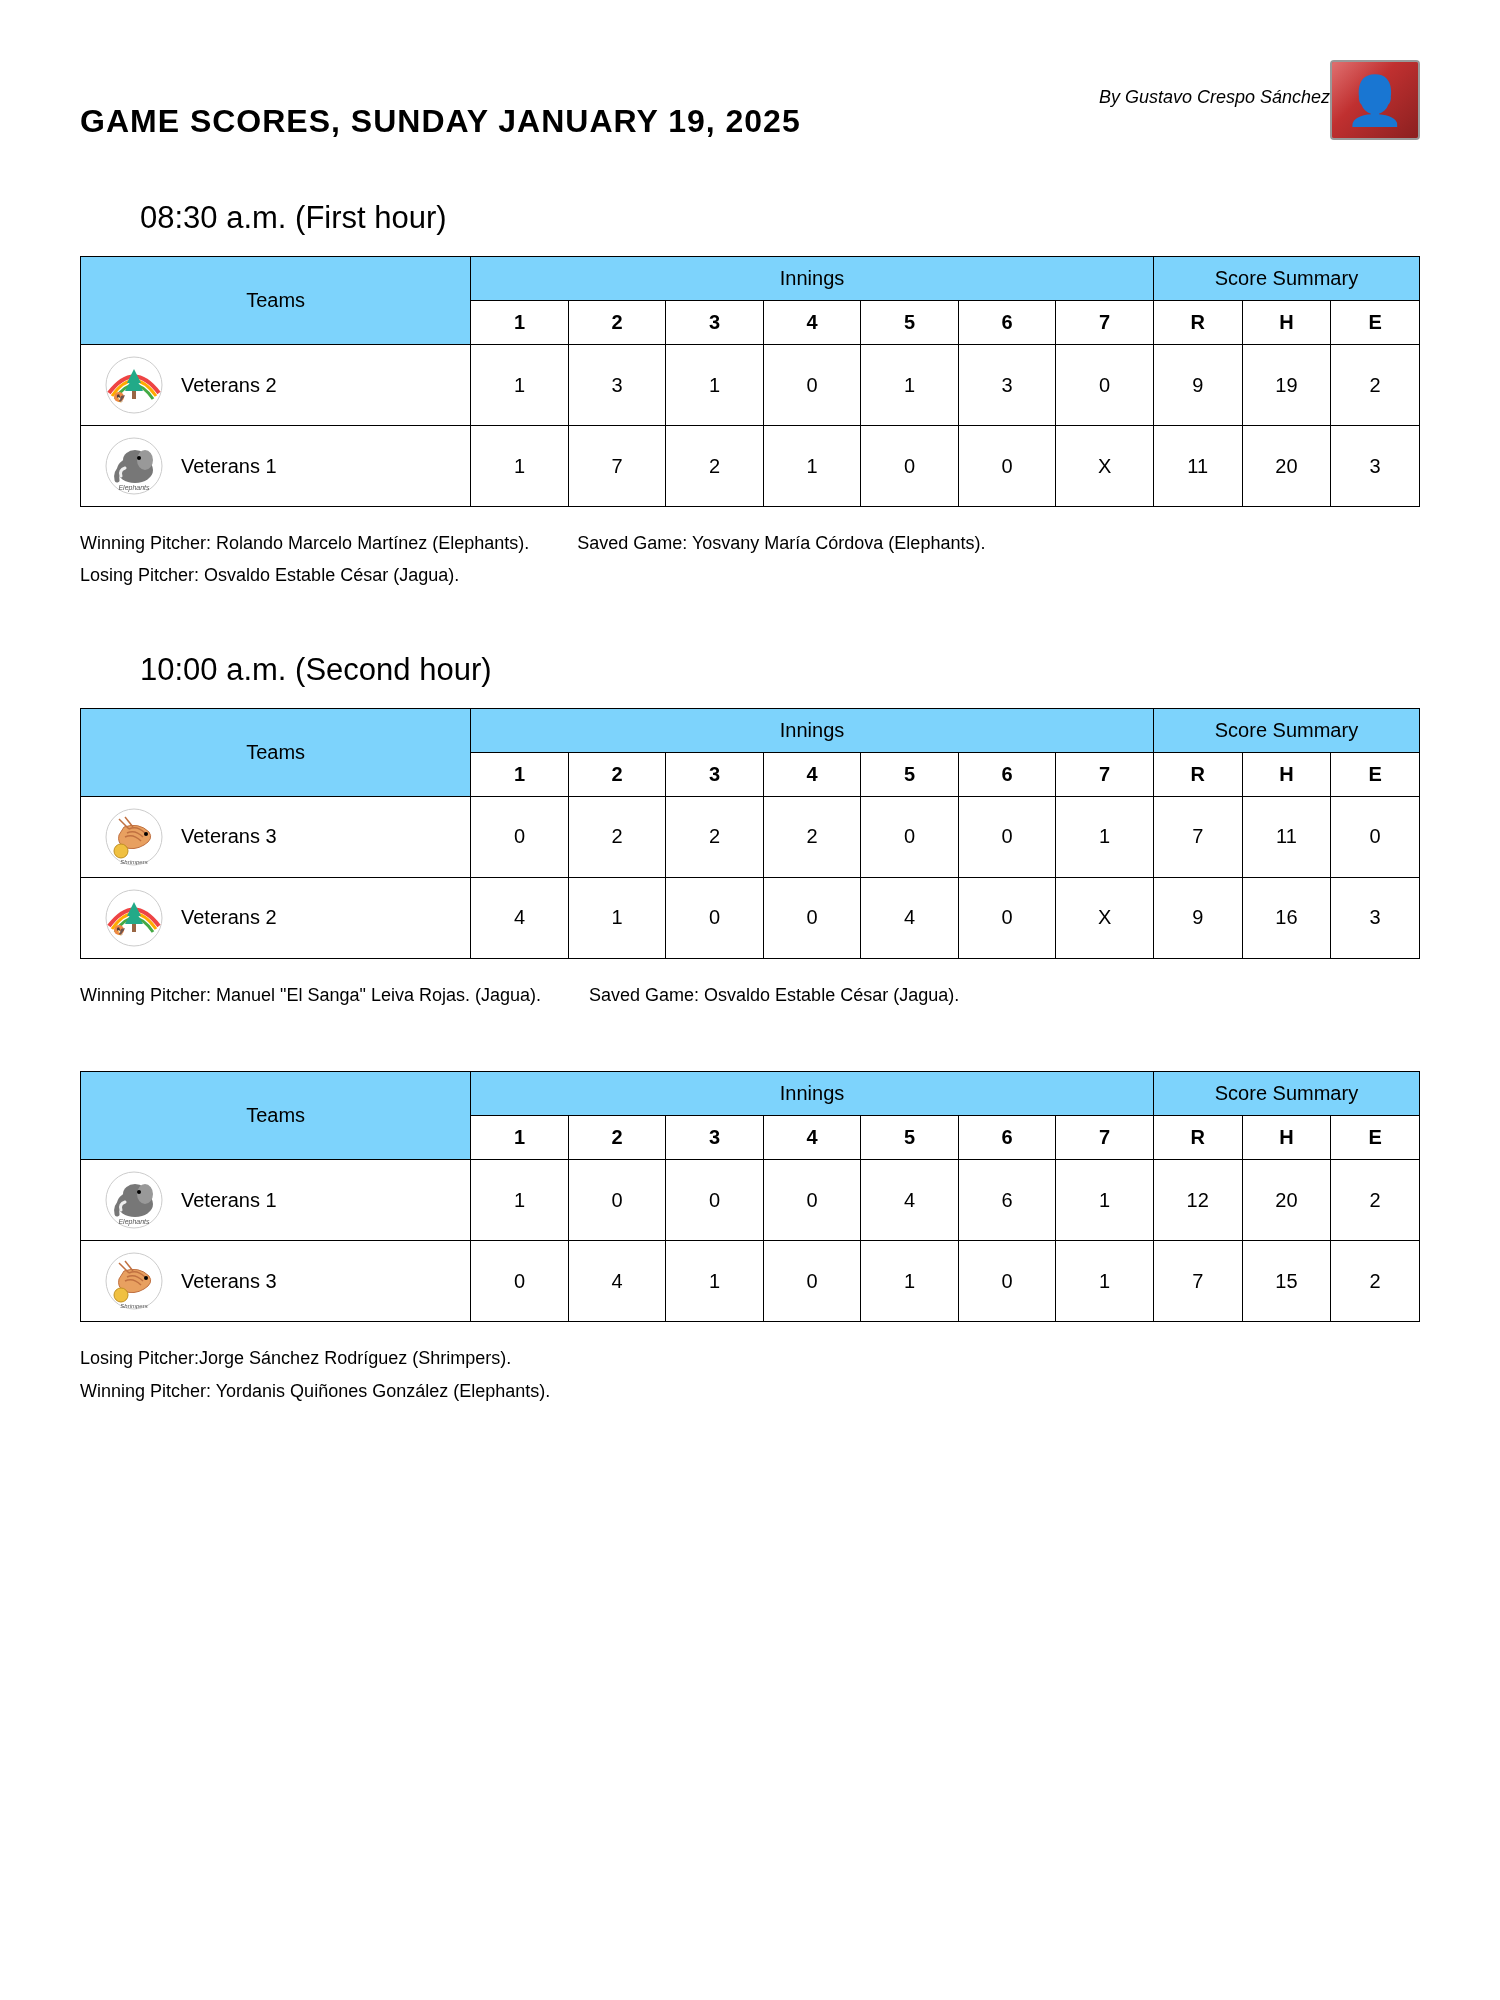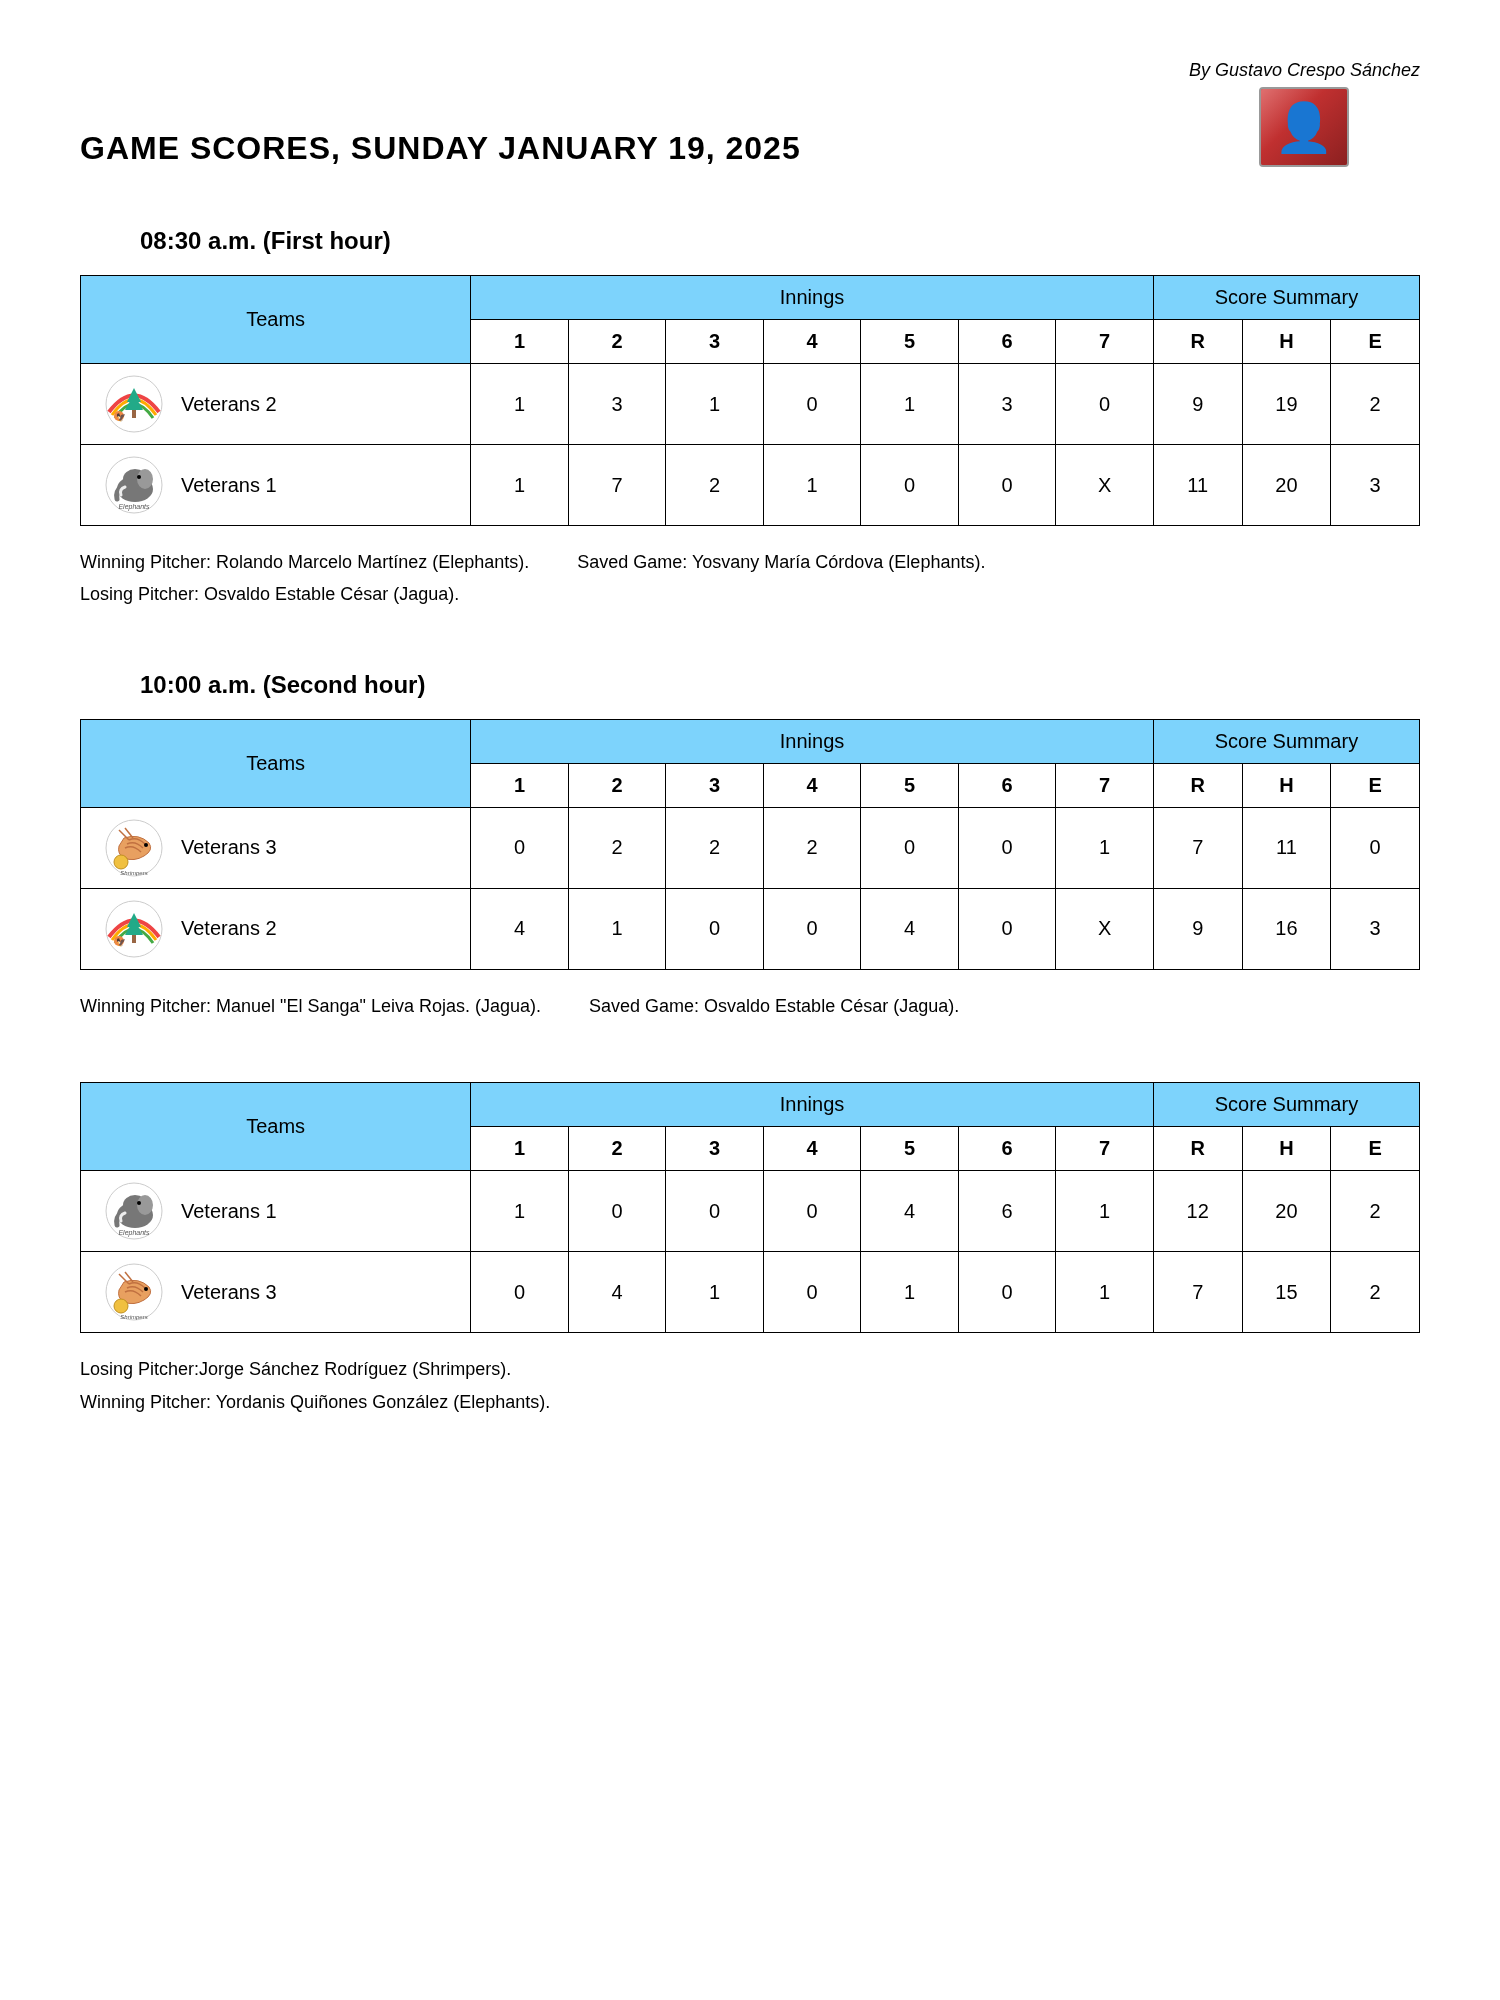--- a/index.html
+++ b/index.html
@@ -17,21 +17,21 @@
       align-items: flex-end;
       margin-bottom: 60px;
     }
     .header-title {
       font-size: 32px;
       font-weight: bold;
       letter-spacing: 1px;
     }
     .header-right {
       display: flex;
-      flex-direction: column;
+      flex-direction: row;
       align-items: center;
     }
     .header-byline {
       font-style: italic;
       font-size: 18px;
       margin-bottom: 6px;
     }
     .author-photo {
       width: 90px;
       height: 80px;
@@ -56,22 +56,22 @@
       position: absolute;
       top: 50%;
       left: 50%;
       transform: translate(-50%, -50%);
     }
 
     .game-section {
       margin-bottom: 60px;
     }
     .game-time {
-      font-size: 24px;
-      font-weight: bold;
+      font-size: 31px;
+      font-weight: normal;
       margin-bottom: 20px;
       margin-left: 60px;
     }
 
     table {
       width: 100%;
       border-collapse: collapse;
       margin-bottom: 20px;
     }
     th, td {

